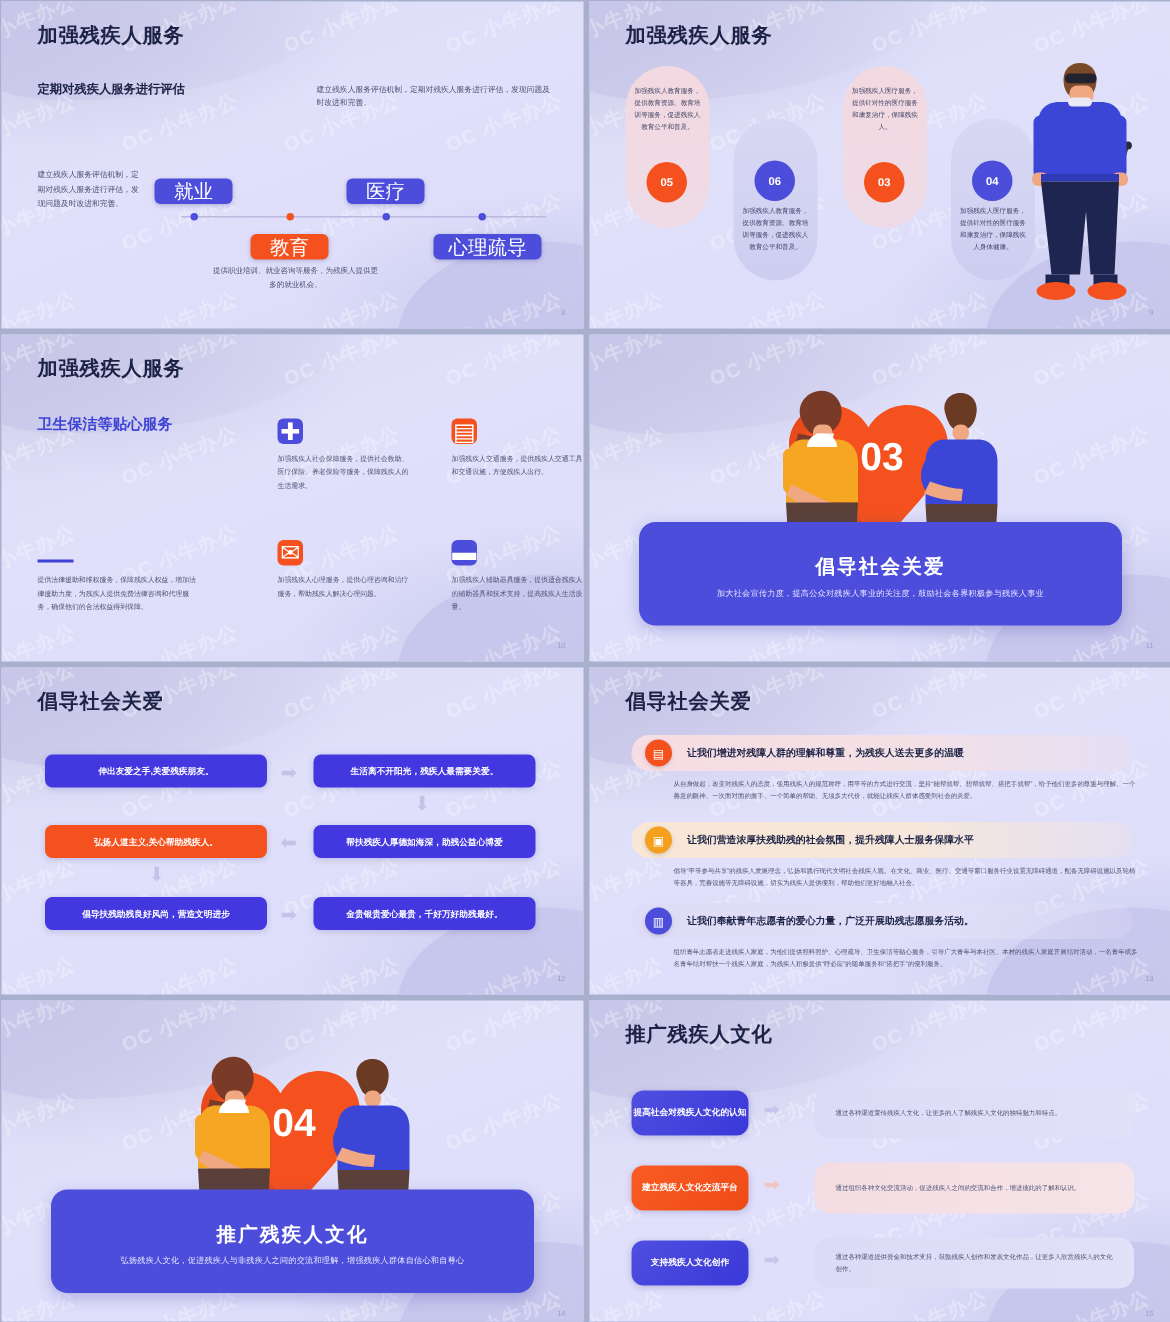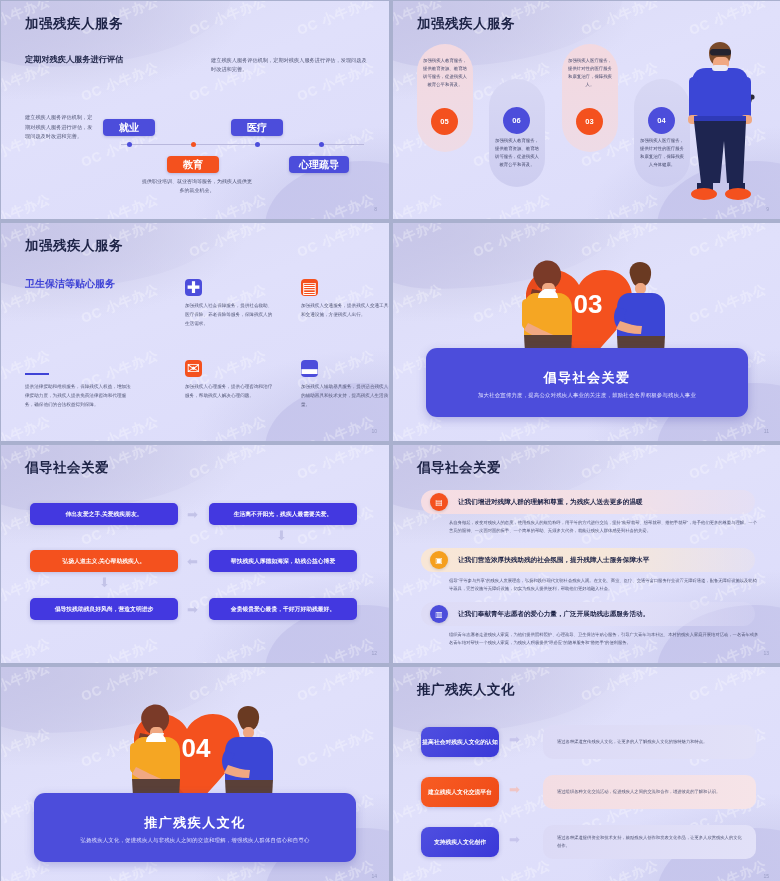--- a/index.html
+++ b/index.html
@@ -88,21 +88,21 @@
     background: #b9b8dd;
   }
   .s1-dot {
     position: absolute; width: 5px; height: 5px; border-radius: 50%;
     top: 141px; background: #4c4ddb;
   }
   .s1-dot.accent { background: #f4511e; }
   .s1-chip {
     position: absolute; height: 17px; min-width: 52px; padding: 0 10px;
     border-radius: 4px; background: #4c4ddb; color: #fff;
-    font-size: 10px; font-weight: 700;
+    font-size: 13px; font-weight: 400;
     display: flex; align-items: center; justify-content: center;
     box-shadow: 0 1px 3px rgba(60,60,140,.25);
   }
   .s1-chip.accent { background: #f4511e; }
   .s1-chipnote {
     position: absolute; font-size: 5px; color: #4d5272; line-height: 1.8;
     width: 110px; text-align: center;
   }
 
   

